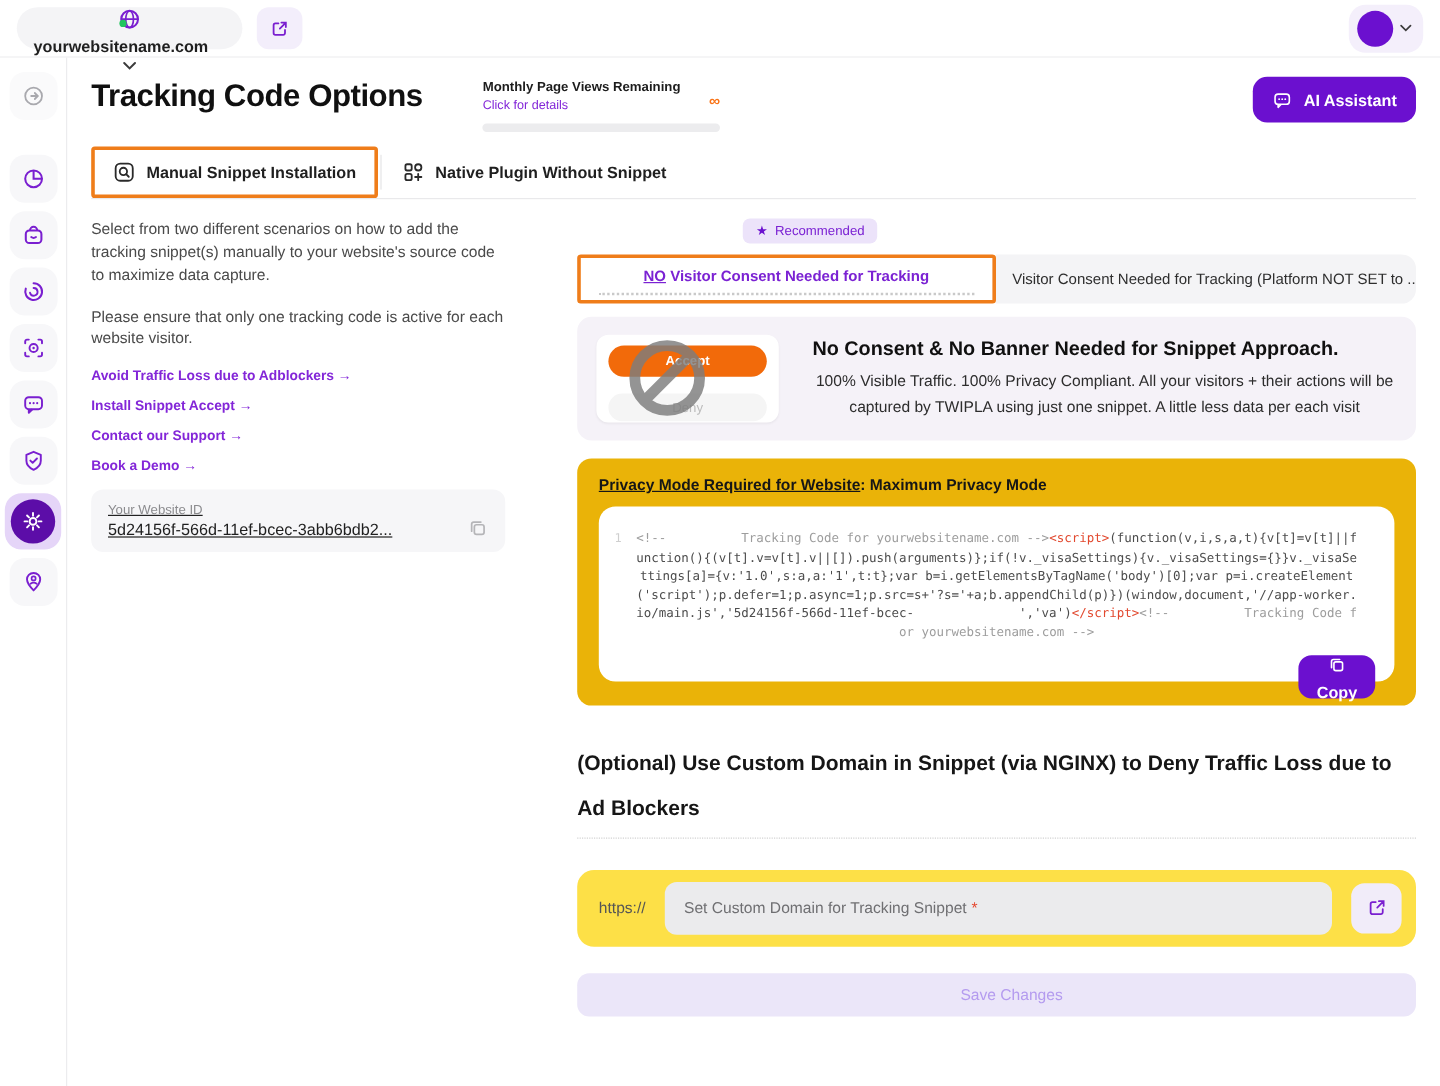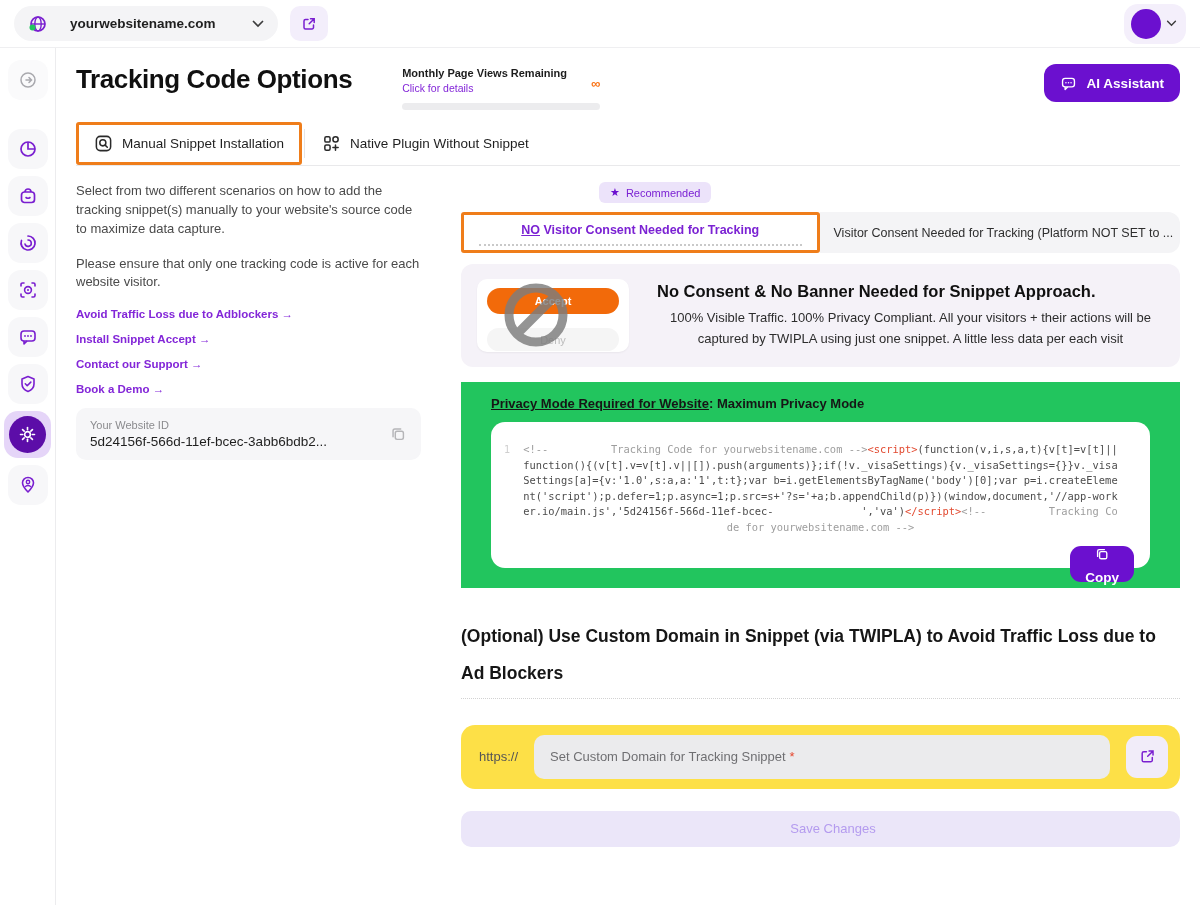--- a/index.html
+++ b/index.html
@@ -6,22 +6,22 @@
   html,body { width:1200px; height:905px; }
   body {
     font-family: "Liberation Sans", sans-serif;
     background:#fff; color:#222; overflow:hidden;
   }
   svg { display:block; }
 
   
   .topbar { height:48px; display:flex; align-items:center; padding:0 14px; gap:12px;
             background:#fff; border-bottom:1px solid #efeff1; }
-  .site-pill { display:flex; align-items:center; gap:22px; background:#f4f4f6;
-               border-radius:18px; padding:0 14px; height:35px; cursor:pointer; }
+  .site-pill { display:flex; align-items:center; gap:5px; background:#f4f4f6;
+               border-radius:18px; padding:0 14px; height:35px; cursor:pointer;flex-direction:column; }
   .site-name { font-size:13.5px; font-weight:bold; color:#1f1f1f; margin-right:14px; }
   .open-btn { width:38px; height:35px; background:#f3eefb; border-radius:10px;
               display:grid; place-items:center; cursor:pointer; }
   .flex-sp { flex:1; }
   .avatar-group { background:#f4effb; border-radius:14px; padding:5px 9px 5px 7px;
                   display:flex; align-items:center; gap:5px; cursor:pointer; }
   .avatar { width:30px; height:30px; border-radius:50%; background:#6b10cf; }
 
   
   .layout { display:flex; height:857px; }
@@ -46,33 +46,33 @@
   .pv-label { font-size:11px; font-weight:bold; color:#1c1c1c; }
   .pv-link { font-size:10.5px; color:#8326d8; margin-top:3px; cursor:pointer; }
   .pv-inf { color:#f97316; font-weight:bold; font-size:13px; line-height:1; padding-top:5px; }
   .pv-track { height:7px; background:#ececee; border-radius:4px; margin-top:9px; }
   .ai-btn { margin-left:auto; background:#6b10cf; color:#fff; border:none; border-radius:12px;
             padding:0 16px; height:38px; font-size:13.5px; font-weight:bold; display:flex; gap:9px;
             align-items:center; cursor:pointer; font-family:inherit; }
 
   
   .tabs-row { margin-top:12px; display:flex; align-items:stretch; border-bottom:1px solid #e9e9eb; }
-  .tab { display:flex; align-items:center; gap:9px; font-size:13.5px; font-weight:normal;
+  .tab { display:flex; align-items:center; gap:9px; font-size:13.5px; font-weight:bold;
          color:#1f1f1f; padding:9px 15px; cursor:pointer; }
   .tab.active { border:3px solid #ef7d1a; border-radius:3px; }
   .tab-sep { width:1px; background:#e5e5e7; margin:7px 2px; }
 
   
-  .content { display:flex; gap:40px; margin-top:16px; }
+  .content { display:flex; gap:60px; margin-top:16px; }
   .left-col { width:345px; flex-shrink:0; }
   .intro p { font-size:13px; color:#4a4a4a; line-height:1.45; margin-bottom:16px; }
   .res-link { display:block; font-size:11.5px; font-weight:bold; color:#8326d8;
               margin-bottom:13px; cursor:pointer; text-decoration:none; }
   .wid-card { background:#f6f6f8; border-radius:10px; padding:11px 14px; display:flex;
-              align-items:center; margin-top:8px; }
+              align-items:flex-end; margin-top:8px;text-decoration:underline; }
   .wid-label { font-size:11px; color:#8b8b8e; }
   .wid-value { font-size:13.5px; color:#1f1f1f; margin-top:3px; }
   .wid-copy { margin-left:auto; cursor:pointer; }
 
   .right-col { flex:1; min-width:0; }
   .rec-badge { display:inline-flex; gap:6px; align-items:center; background:#ece3fa;
                color:#7b22d3; font-size:11px; border-radius:6px; padding:4px 11px; margin-left:138px; }
   .rec-star { color:#6b10cf; font-size:11px; }
 
   .consent-tabs { display:flex; margin-top:9px; }
@@ -90,21 +90,21 @@
   .mock { width:152px; height:73px; background:#fff; border-radius:10px; position:relative;
           padding:9px 10px; flex-shrink:0; box-shadow:0 1px 2px rgba(0,0,0,.05); }
   .mock-accept { height:26px; border-radius:14px; background:#f26a0a; color:#fff; font-size:11px;
                  font-weight:bold; display:grid; place-items:center; }
   .mock-deny { height:23px; border-radius:12px; background:#f5f5f5; color:#bcbcbc; font-size:11px;
                display:grid; place-items:center; margin-top:14px; }
   .mock-ban { position:absolute; left:26px; top:3px; opacity:.82; }
   .banner-h { font-size:16.5px; font-weight:bold; color:#101010; margin-bottom:7px; }
   .banner-p { font-size:13px; color:#2d2d2d; line-height:1.55; max-width:560px;text-align:center; }
 
-  .privacy-card { background:#22c55e; border-radius:0; margin-top:15px; padding:14px 30px 20px; }
+  .privacy-card { background:#eab308; border-radius:12px; margin-top:15px; padding:14px 18px 20px; }
   .pm-title { font-size:13px; font-weight:bold; color:#161616; }
   .pm-title .ul { text-decoration:underline; }
   .pm-desc { font-size:13px; color:#2c2c2c; margin-top:6px; line-height:1.6; }
   .gap { display:inline-block; width:108px; }
   .code-box { background:#fff; border-radius:14px; margin-top:11px; padding:20px 30px 12px;
               position:relative; height:146px; }
   .line-no { position:absolute; left:13px; top:22px; font-size:10px; color:#cfcfcf;
              font-family:"DejaVu Sans Mono", monospace; }
   .code { font-family:"DejaVu Sans Mono", monospace; font-size:10.4px; line-height:1.5;
           color:#4c4c4c; text-align:center; white-space:pre-wrap; word-break:break-all; }
@@ -385,21 +385,21 @@
                 <svg width="16" height="16" viewBox="0 0 20 20">
                     <rect x="7" y="7" width="9" height="9" rx="2" fill="none" stroke="#fff" stroke-width="1.7"></rect>
                     <path d="M13 4.5 H6.5 A2 2 0 0 0 4.5 6.5 V13" fill="none" stroke="#fff" stroke-width="1.7" stroke-linecap="round"></path>
                   </svg>
               </span>
               <span>Copy</span>
             </button>
           </div>
         </div>
 
-        <div class="cd-heading">(Optional) Use Custom Domain in Snippet (via TWIPLA) to Avoid Traffic Loss due to Ad Blockers</div>
+        <div class="cd-heading">(Optional) Use Custom Domain in Snippet (via NGINX) to Deny Traffic Loss due to Ad Blockers</div>
 
         <div class="domain-row">
           <span class="proto">https://</span>
           <div class="fake-input">
             <span>Set Custom Domain for Tracking Snippet</span>
             <span class="req-star">*</span>
           </div>
           <button class="ext-btn">
             <span>
               <svg width="17" height="17" viewBox="0 0 16 16">

